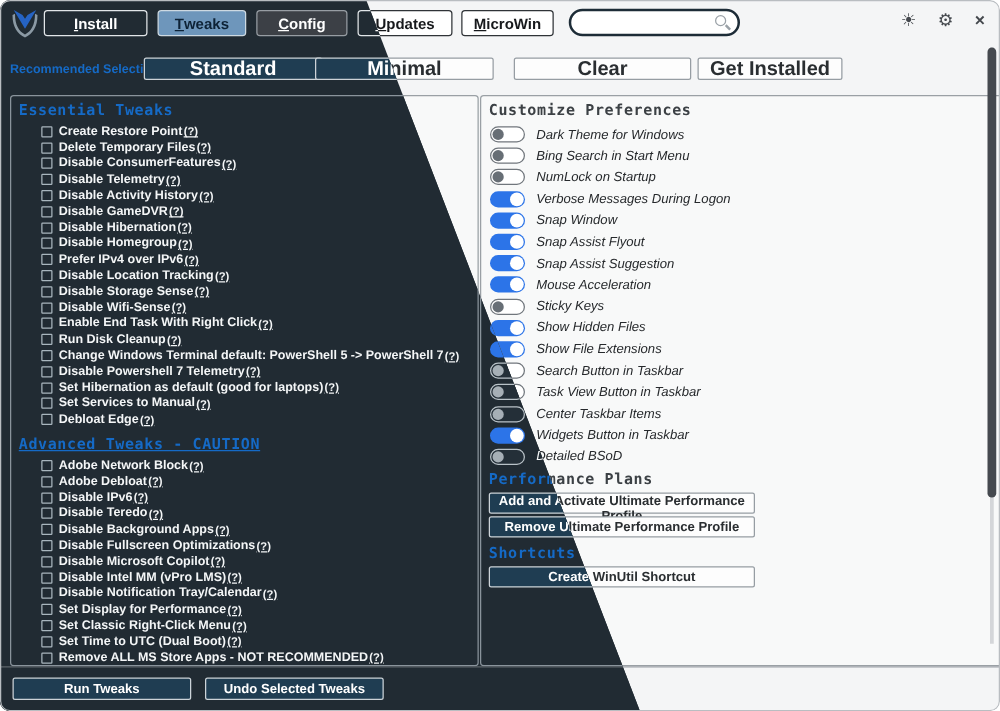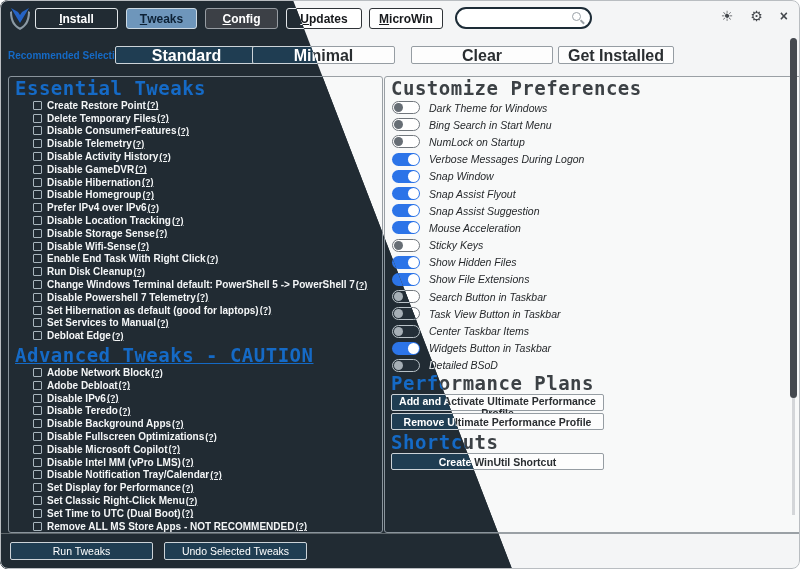--- a/index.html
+++ b/index.html
@@ -46,21 +46,21 @@
   
   .sellabel{position:absolute;left:8px;top:50px;font-size:10px;font-weight:bold;color:var(--header);}
   .selbtn{position:absolute;top:46px;height:18px;border-radius:2px;border:1px solid var(--btn-border);
        background:var(--btn-bg);color:var(--btn-text);font-size:16px;font-weight:bold;cursor:pointer;padding:0;}
   .s1{left:115px;width:143px}.s2{left:252px;width:143px}.s3{left:411px;width:142px}.s4{left:558px;width:116px}
   
   .panel{position:absolute;top:76px;height:457px;border:1px solid var(--panel-border);border-radius:3px;
        background:var(--panel-bg);overflow:hidden;padding-top:4px;}
   .lp{left:8px;width:375px;} .rp{left:384px;width:454px;}
   .sec-title{height:14px;line-height:14px;margin:0 0 4px 6px;font-family:"DejaVu Sans Mono",monospace;
-       font-size:19px;font-weight:bold;letter-spacing:.5px;color:var(--header);white-space:nowrap;}
+       font-size:12px;font-weight:bold;letter-spacing:.5px;color:var(--header);white-space:nowrap;}
   .sec-title.m2{margin-top:6px;text-decoration:underline;} .sec-title.m3{margin-top:2px;} .sec-title.m4{margin-top:5px;}
   .trow{height:12.8px;display:flex;align-items:center;padding-left:24px;color:var(--text);white-space:nowrap;}
   .chk{width:9px;height:9px;border:1px solid var(--chk-border);background:var(--chk-bg);border-radius:1px;
        margin-right:5px;flex:none;cursor:pointer;}
   .tlabel{font-size:10px;font-weight:bold;}
   .hlp{font-size:9px;font-weight:bold;text-decoration:underline;color:var(--text);margin-left:1px;cursor:pointer;}
   .prow{height:17.2px;display:flex;align-items:center;padding-left:7px;color:var(--text);white-space:nowrap;font-style:italic;}
   .toggle{width:28px;height:13px;border-radius:7px;margin-right:9px;position:relative;flex:none;cursor:pointer;}
   .toggle.off{background:var(--tgl-off-bg);border:1px solid var(--tgl-off-border);}
   .toggle.off::after{content:'';position:absolute;left:1px;top:1px;width:9px;height:9px;border-radius:50%;background:var(--tgl-off-knob);}
@@ -69,21 +69,21 @@
   .plabel{font-size:10.5px;}
   .rp-buttons{display:flex;flex-direction:column;gap:2px;margin:4px 0 0 6px;}
   .panel-btn{width:213px;height:17px;border-radius:2px;border:1px solid var(--btn-border);
        background:var(--btn-bg);color:var(--btn-text);font-size:10.5px;font-weight:bold;cursor:pointer;padding:0;}
   
   .scrolltrack{position:absolute;right:5px;top:38px;width:3px;height:477px;background:#d4d6d9;z-index:40;}
   .scrollthumb{position:absolute;right:3px;top:38px;width:7px;height:360px;border-radius:4px;background:#45494f;z-index:41;cursor:pointer;}
   
   .bottombar{position:absolute;left:0;right:0;top:533px;height:36px;background:var(--bg);border-top:1px solid var(--bar-border);}
   .bb-btn{position:absolute;top:8px;height:18px;width:143px;border-radius:2px;border:1px solid var(--btn-border);
-       background:var(--btn-bg);color:var(--btn-text);font-size:10.5px;font-weight:normal;cursor:pointer;padding:0;}
+       background:var(--btn-bg);color:var(--btn-text);font-size:10.5px;font-weight:bold;cursor:pointer;padding:0;}
   .theme-light .bb-btn{background:var(--btn-bg);}
   .b1{left:10px}.b2{left:164px}
 </style>
 </head>
 <body>
 
 <div id="window">
   <div class="layer theme-light">
 
   <svg class="logo" viewBox="0 0 24 26">

